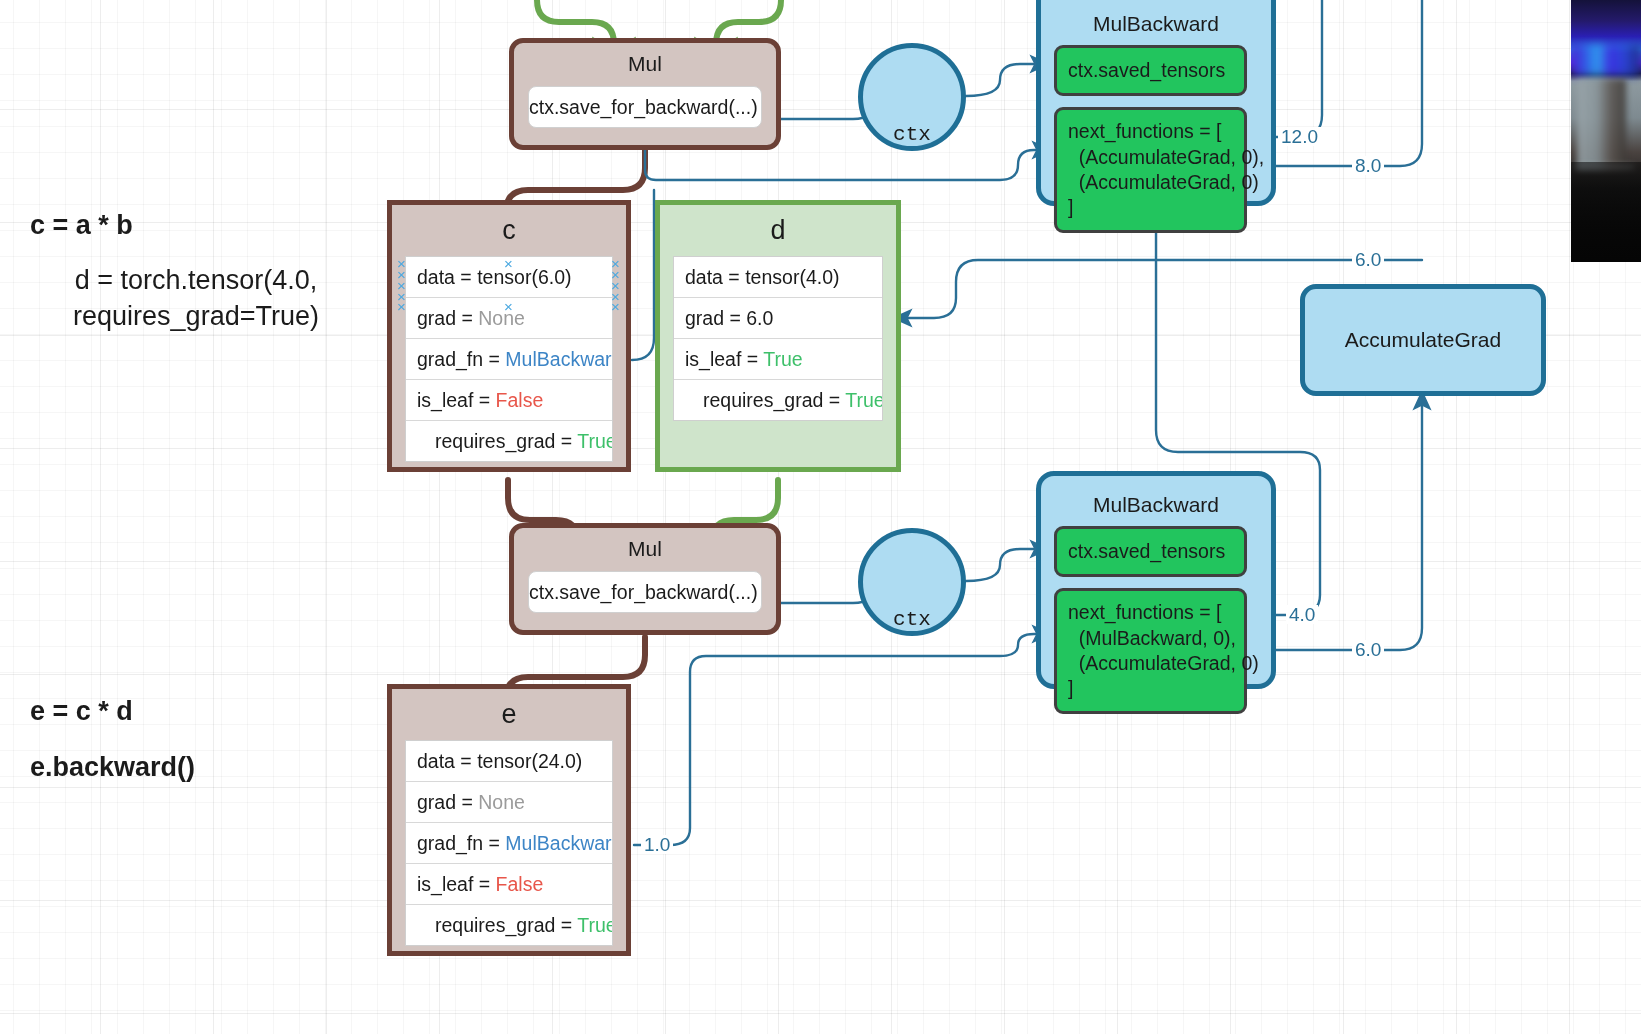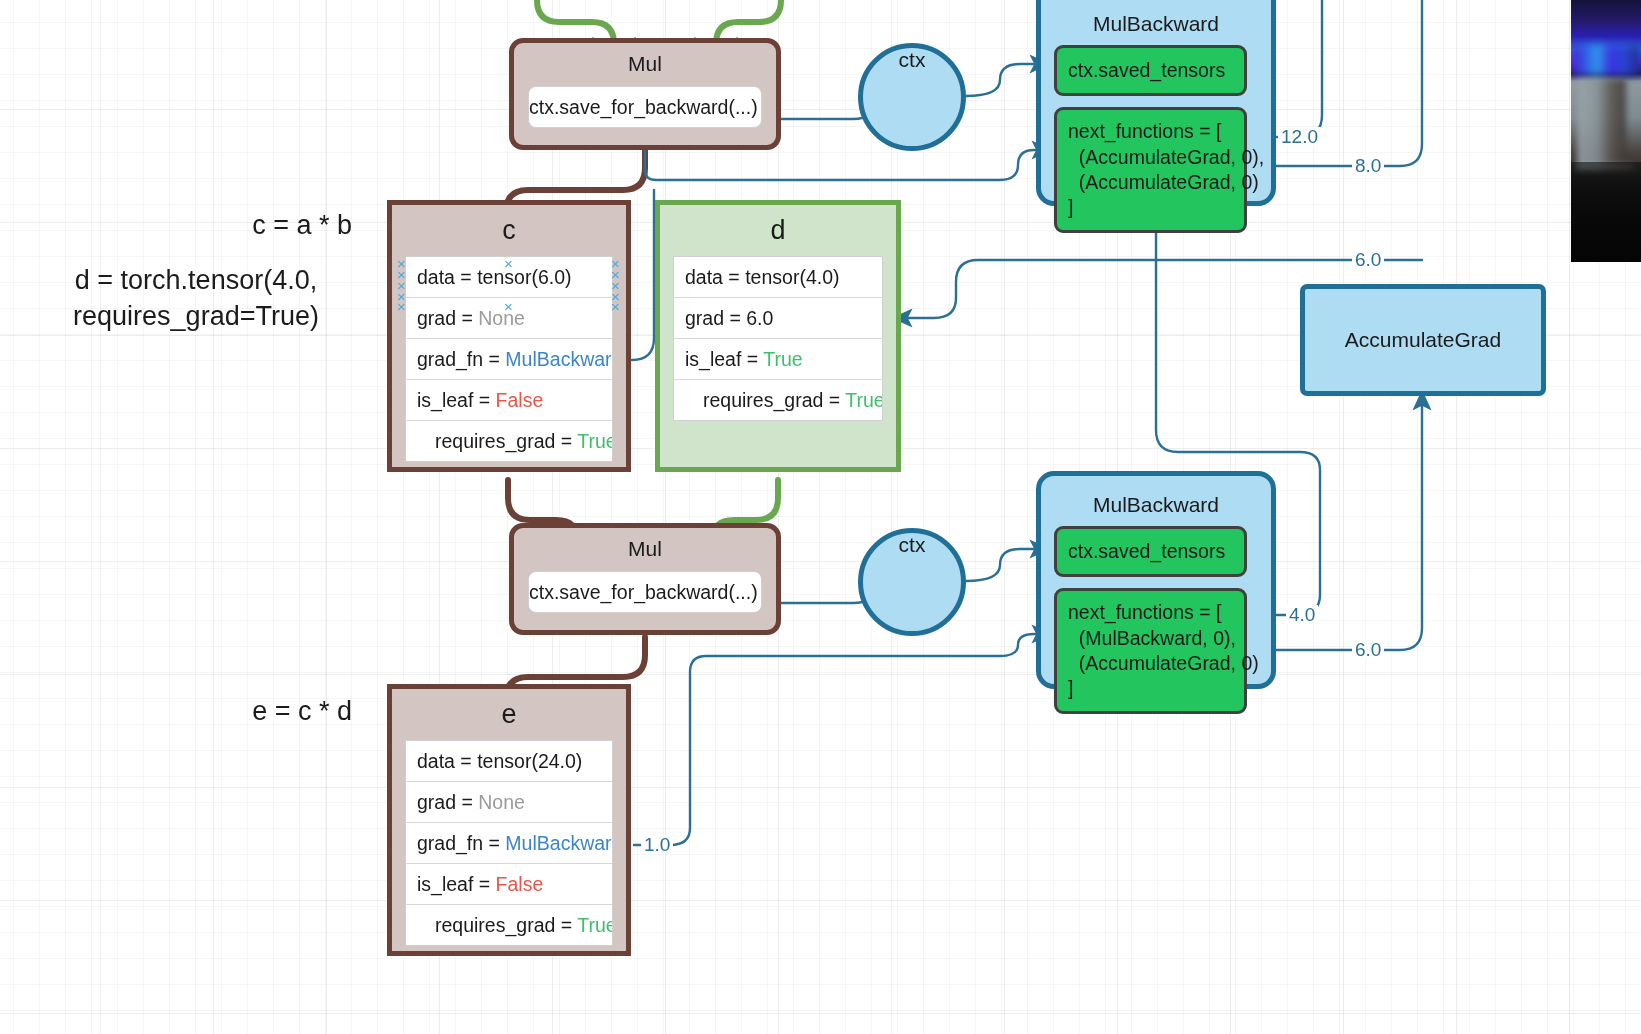--- a/index.html
+++ b/index.html
@@ -48,47 +48,47 @@
   .mul .mtitle{text-align:center;font-size:21px;color:#1b1b1b;padding-top:10px;line-height:1;}
   .mul .mslot{
     margin:12px 14px 13px 14px;background:#ffffff;border:1px solid #d0d0d0;border-radius:8px;
     height:40px;line-height:40px;font-size:19.5px;color:#1b1b1b;white-space:nowrap;
   }
 
   
   .ctx{
     position:absolute;border-radius:50%;
     background:#aedcf2;border:5px solid #1f6f96;
-    display:flex;align-items:flex-start;justify-content:center;
-    font-size:21px;color:#1b1b1b;box-sizing:border-box;
+    display:flex;align-items:flex-end;justify-content:center;
+    font-size:21px;color:#1b1b1b;box-sizing:border-box;font-family:Liberation Mono, monospace;
   }
 
   
   .mbw{
     position:absolute;box-sizing:border-box;
     background:#aedcf2;border:5px solid #1f6f96;border-radius:18px;
   }
   .mbw .btitle{text-align:center;font-size:21px;color:#1b1b1b;padding-top:8px;line-height:1;}
   .mbw .bslot{
     margin:11px 24px 0 13px;background:#22c55e;border:3px solid #404040;border-radius:9px;
     font-size:19.5px;color:#1b1b1b;padding:9px 0 9px 11px;line-height:1.30;white-space:pre;
   }
   .mbw .bslot.one{padding:10px 0 10px 11px;}
 
   
   .accg{
     position:absolute;box-sizing:border-box;
-    background:#aedcf2;border:5px solid #1f6f96;border-radius:7px;
+    background:#aedcf2;border:5px solid #1f6f96;border-radius:16px;
     display:flex;align-items:center;justify-content:center;
     font-size:21px;color:#1b1b1b;
   }
 
   
   .note{position:absolute;font-size:27px;color:#1b1b1b;line-height:1.32;white-space:pre-line;}
-  .note.right{text-align:right;}
+  .note.right{font-weight:bold;}
   .note.center{text-align:center;}
 
   
   .elabel{
     position:absolute;font-size:19px;color:#2a6f96;background:#ffffff;
     padding:0 3px;line-height:1;
   }
 
   
   .handle{
@@ -182,20 +182,21 @@
       <path d="M1422,260 L978,260 Q956,260 956,282 L956,298 Q956,318 934,318 L902,318" stroke="#2a6f96" stroke-width="2.4" marker-end="url(#ah-blue)"></path>
 
       <path d="M632,360 Q654,360 654,338 L654,190" stroke="#2a6f96" stroke-width="2.4"></path>
     </g>
   </svg>
 
   <div class="note right" style="left:30px;top:208px;width:322px;">c = a * b</div>
   <div class="note center" style="left:20px;top:263px;width:352px;">d = torch.tensor(4.0,
 requires_grad=True)</div>
   <div class="note right" style="left:30px;top:694px;width:322px;">e = c * d</div>
+  <div class="note right" style="left:30px;top:750px;width:322px;">e.backward()</div>
 
   <div class="mul" style="left:509px;top:38px;width:272px;height:112px;">
     <div class="mtitle">Mul</div>
     <div class="mslot">ctx.save_for_backward(...)</div>
   </div>
 
   <div class="ctx" style="left:858px;top:43px;width:108px;height:108px;">
     <span>ctx</span>
   </div>
 

